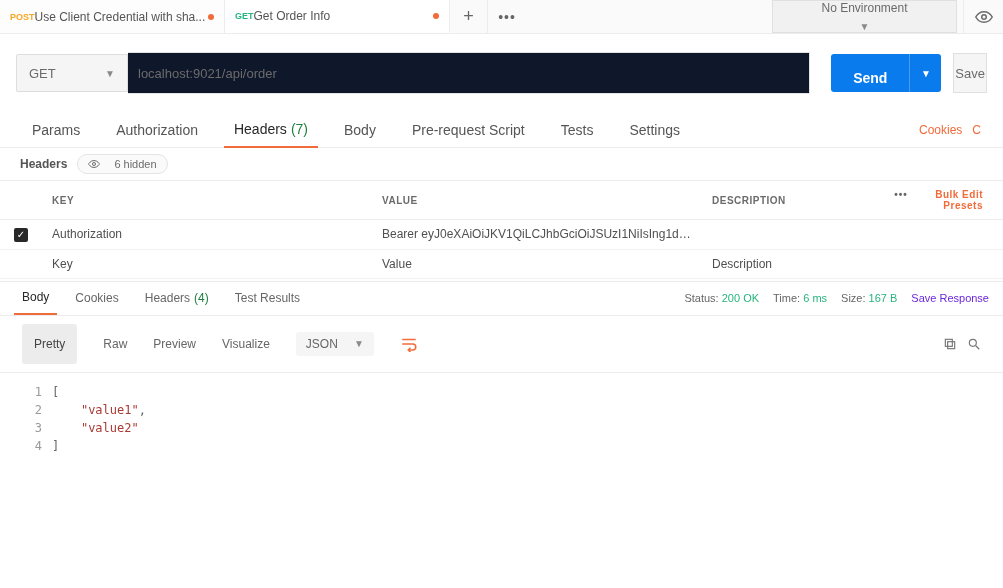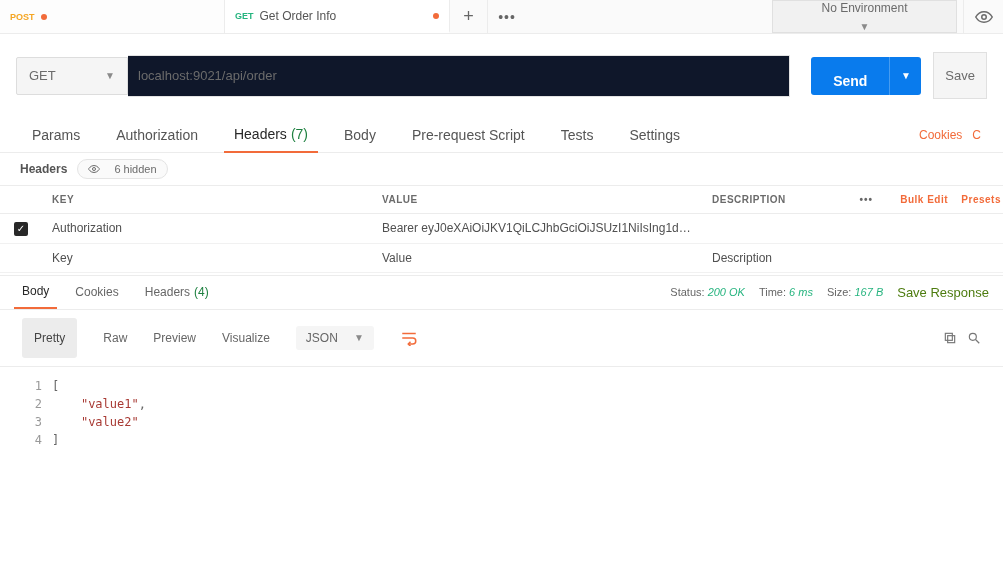--- a/index.html
+++ b/index.html
@@ -1,41 +1,41 @@
 <!DOCTYPE html>
 <html><head>
   <meta charset="utf-8">
   <style>
     * { box-sizing: border-box; margin: 0; padding: 0; }
     body { font-family: -apple-system, BlinkMacSystemFont, "Segoe UI", Arial, sans-serif; font-size: 12px; color: #282828; background: #fff; overflow: hidden; }
     .app { width: 1003px; height: 588px; display: flex; flex-direction: column; }
 
     
     .tabs-row { display: flex; align-items: stretch; height: 34px; border-bottom: 1px solid #ececec; background: #fafafa; }
-    .tab { display: flex; align-items: center; gap: 6px; padding: 0 10px; min-width: 225px; border-right: 1px solid #ececec; cursor: pointer; background: #fdfdfd; }
+    .tab { display: flex; align-items: center; gap: 0; padding: 0 10px; min-width: 225px; border-right: 1px solid #ececec; cursor: pointer; background: #fdfdfd; }
     .tab.active { background: #fff; border-bottom: 2px solid #fff; }
     .tab .method-lbl { font-size: 9px; font-weight: 700; }
     .method-post { color: #f5a623; }
     .method-get { color: #26b47f; }
     .tab .tab-title { font-size: 12px; color: #555; white-space: nowrap; overflow: hidden; text-overflow: ellipsis; flex:1; }
     .tab .dot { width: 6px; height: 6px; border-radius: 50%; background: #f26b3a; }
     .tab-plus { width: 38px; display:flex; align-items:center; justify-content:center; font-size: 18px; color: #666; border-right:1px solid #ececec; cursor:pointer; }
     .tab-more { width: 38px; display:flex; align-items:center; justify-content:center; font-size: 14px; color:#666; cursor:pointer; letter-spacing:1px; }
     .tabs-spacer { flex:1; }
     .env-select { display:flex; align-items:center; justify-content:space-between; width: 185px; margin: 0 6px; padding: 0 10px; background:#f1f1f1; border:1px solid #e0e0e0; color:#6b6b6b; cursor:pointer;flex-direction:column; }
     .env-eye { width: 40px; display:flex; align-items:center; justify-content:center; color:#6b6b6b; border-left:1px solid #ececec; cursor:pointer; }
     .chev { font-size:10px; color:#8a8a8a; }
 
     
     .url-bar { display:flex; align-items:center; gap: 0; padding: 18px 16px; }
     .method-dd { display:flex; align-items:center; justify-content:space-between; width: 112px; height: 38px; border:1px solid #ddd; background:#f5f5f5; padding: 0 12px; color:#6b6b6b; font-size:13px; cursor:pointer; border-radius: 2px 0 0 2px; }
     .url-input { flex:1; height:42px; border:1px solid #e3e3e3; border-left:none; background:#0f172a; padding: 0 10px; font-size:13px; color:#6b6b6b; outline:none; }
     .send-btn { margin-left: 21px; height:38px; background:#097bed; color:#fff; font-size:14px; font-weight:600; padding:16px 22px; border:none; cursor:pointer; border-radius: 3px 0 0 3px; }
     .send-dd { height:38px; width: 32px; background:#097bed; border:none; border-left:1px solid rgba(255,255,255,.25); color:#fff; cursor:pointer; border-radius:0 3px 3px 0; display:flex; align-items:center; justify-content:center; font-size:10px; }
-    .save-btn { margin-left:12px; height:47px; padding:0 11px; border:1px solid #e0e0e0; background:#f5f5f5; color:#6b6b6b; cursor:pointer; font-size:13px; }
+    .save-btn { margin-left:12px; height:40px; padding:0 1px; border:1px solid #e0e0e0; background:#f5f5f5; color:#6b6b6b; cursor:pointer; font-size:13px; }
 
     
     .req-tabs { display:flex; align-items:center; padding:0 22px; border-bottom:1px solid #ececec; height: 36px; }
     .req-tab { padding: 0 10px; margin-right: 16px; height:36px; display:flex; align-items:center; color:#555; cursor:pointer; font-size:14px; }
     .req-tab.active { border-bottom: 2px solid #f26b3a; color:#282828; }
     .req-tab .count { color:#1e8040; margin-left:4px; }
     .req-tabs-spacer { flex:1; }
     .cookies-link { color:#f26b3a; font-size:12px; cursor:pointer; }
     .cookies-link2 { color:#f26b3a; font-size:12px; margin-left:10px; cursor:pointer; }
 
@@ -43,38 +43,38 @@
     .headers-strip { display:flex; align-items:center; padding: 6px 20px; gap:10px; }
     .headers-strip .lbl { font-size:12px; color:#555; font-weight:600; }
     .hidden-pill { display:flex; align-items:center; gap:14px; border:1px solid #e4e4e4; border-radius: 14px; padding: 3px 10px; font-size:11px; color:#6b6b6b; background:#fafafa; cursor:pointer; }
 
     
     .tbl { width:100%; border-collapse:collapse; }
     .tbl th { text-align:left; font-size:10px; letter-spacing:.5px; color:#6b6b6b; font-weight:700; padding: 8px 10px; border-top:1px solid #ececec; border-bottom:1px solid #ececec; background:#fff; }
     .tbl th:first-child { width: 42px; }
     .tbl th.key-col { width: 330px; }
     .tbl th.val-col { width: 320px; }
-    .tbl th.actions { width: 160px; text-align:right; padding-right:2px; }
+    .tbl th.actions { width: 160px; text-align:right; padding-right:20px; }
     .tbl td { padding: 7px 10px; border-bottom:1px solid #f1f1f1; font-size:12px; color:#505050; }
     .tbl td.chk { text-align:center; }
     .chkbox { width:14px; height:14px; border:2px solid #282828; background:#282828; color:#fff; display:inline-flex; align-items:center; justify-content:center; font-size:10px; border-radius:2px; cursor:pointer; }
     .placeholder { color:#aaa; }
     .dots-btn { display:inline-block; cursor:pointer; color:#666; letter-spacing:1px; margin-right: 14px; font-weight:700; }
     .link-orange { color:#f26b3a; cursor:pointer; margin-left: 10px; }
     .val-cell { white-space:nowrap; overflow:hidden; text-overflow:ellipsis; max-width:310px; }
 
     
     .resp-row { display:flex; align-items:center; padding: 0 14px; height: 34px; border-top:1px solid #ececec; margin-top: 2px; }
     .resp-tab { padding: 0 8px; margin-right: 10px; height:34px; display:flex; align-items:center; color:#666; cursor:pointer; font-size:12px; }
     .resp-tab.active { border-bottom:2px solid #f26b3a; color:#282828; }
     .resp-tab .cnt { color:#1e8040; margin-left:4px; }
     .resp-spacer { flex:1; }
     .meta { font-size:11px; color:#666; margin-right: 14px; }
-    .meta .g { color:#26b47f;font-style:italic; }
-    .save-response { color:#4d7c0f; font-size:13px; cursor:pointer; }
+    .meta .g { color:#26b47f; }
+    .save-response { color:#6d28d9; font-size:11px; cursor:pointer; }
 
     .body-toolbar { display:flex; align-items:center; padding: 8px 22px; gap: 26px; border-bottom:1px solid #ececec; border-top:1px solid #ececec; }
     .view-btn { color:#666; font-size:12px; cursor:pointer; }
     .view-btn.active { background:#ececec; padding:13px 12px; border-radius:3px; color:#444; }
     .format-dd { display:flex; align-items:center; gap:16px; color:#666; cursor:pointer; padding: 5px 10px; background:#f5f5f5; border-radius:3px; }
     .wrap-icon { color:#f26b3a; font-size: 14px; cursor:pointer; }
     .toolbar-spacer { flex:1; }
     .copy-search { display:flex; gap:10px; color:#777; }
     .copy-search span { cursor:pointer; }
 
@@ -88,20 +88,21 @@
     svg { display: block; }
   </style>
 </head>
 <body>
 
 <div class="app">
 
   <div class="tabs-row">
     <div class="tab">
       <span class="method-lbl method-post">POST</span>
+      <span class="tab-title">Use Client Credential with sha...</span>
       <span class="dot"></span>
     </div>
     <div class="tab active">
       <span class="method-lbl method-get">GET</span>
       <span class="tab-title">Get Order Info</span>
       <span class="dot"></span>
     </div>
     <div class="tab-plus">+</div>
     <div class="tab-more">•••</div>
     <div class="tabs-spacer"></div>
@@ -187,20 +188,21 @@
     </tbody>
   </table>
 
   <div class="resp-row">
     <div class="resp-tab active">Body</div>
     <div class="resp-tab">Cookies</div>
     <div class="resp-tab">
       <span>Headers</span>
       <span class="cnt">(4)</span>
     </div>
+    <div class="resp-tab">Test Results</div>
     <div class="resp-spacer"></div>
     <span class="meta">
       <span>Status:</span>
       <span class="g">200 OK</span>
     </span>
     <span class="meta">
       <span>Time:</span>
       <span class="g">6 ms</span>
     </span>
     <span class="meta">

